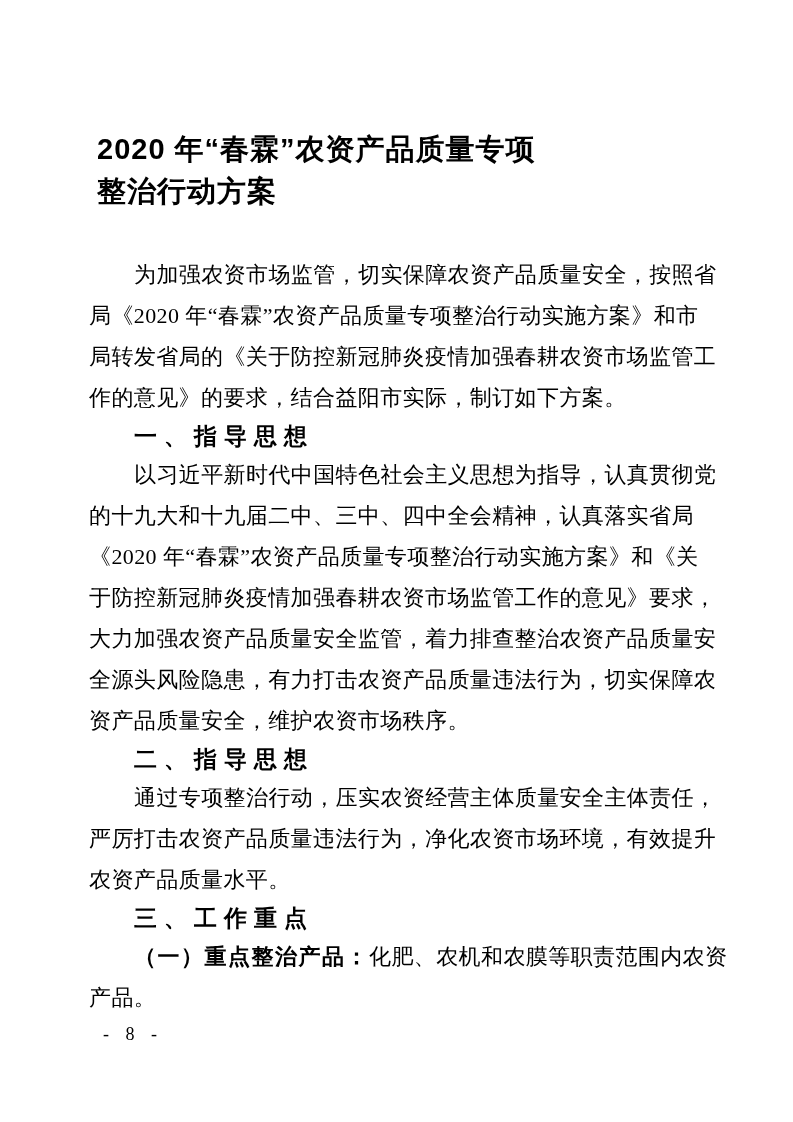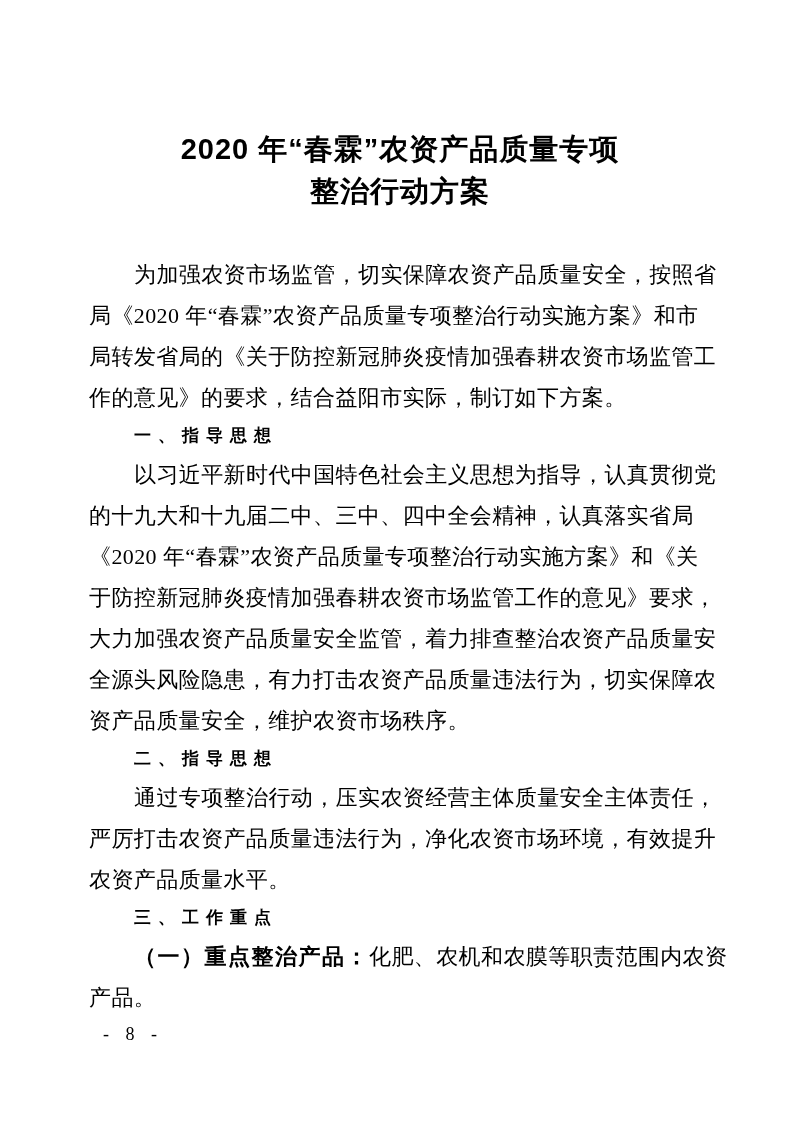--- a/index.html
+++ b/index.html
@@ -12,21 +12,20 @@
     background: #ffffff;
     color: #000000;
     font-family: "Liberation Serif", "DejaVu Serif", serif;
     overflow: hidden;
   }
   .doc-title {
     position: absolute;
     top: 128px;
     left: 97px;
     width: 606px;
-    text-align: center;
     font-family: "Liberation Sans", "DejaVu Sans", sans-serif;
     font-weight: 700;
     font-size: 29px;
     line-height: 42px;
     letter-spacing: 1px;
   }
   .doc-body {
     position: absolute;
     top: 254px;
     left: 89px;
@@ -38,21 +37,21 @@
     height: 41px;
     line-height: 41px;
     white-space: nowrap;
   }
   .line.indent { text-indent: 45px; }
   .heading {
     height: 36px;
     line-height: 36px;
     font-family: "Liberation Sans", "DejaVu Sans", sans-serif;
     font-weight: 700;
-    font-size: 17px;
+    font-size: 23px;
     letter-spacing: 7px;
     white-space: nowrap;
     text-indent: 45px;
   }
   .lead-run { font-weight: 700; letter-spacing: 1.5px; }
   .page-number {
     position: absolute;
     top: 1024px;
     left: 103px;
     font-size: 18px;

